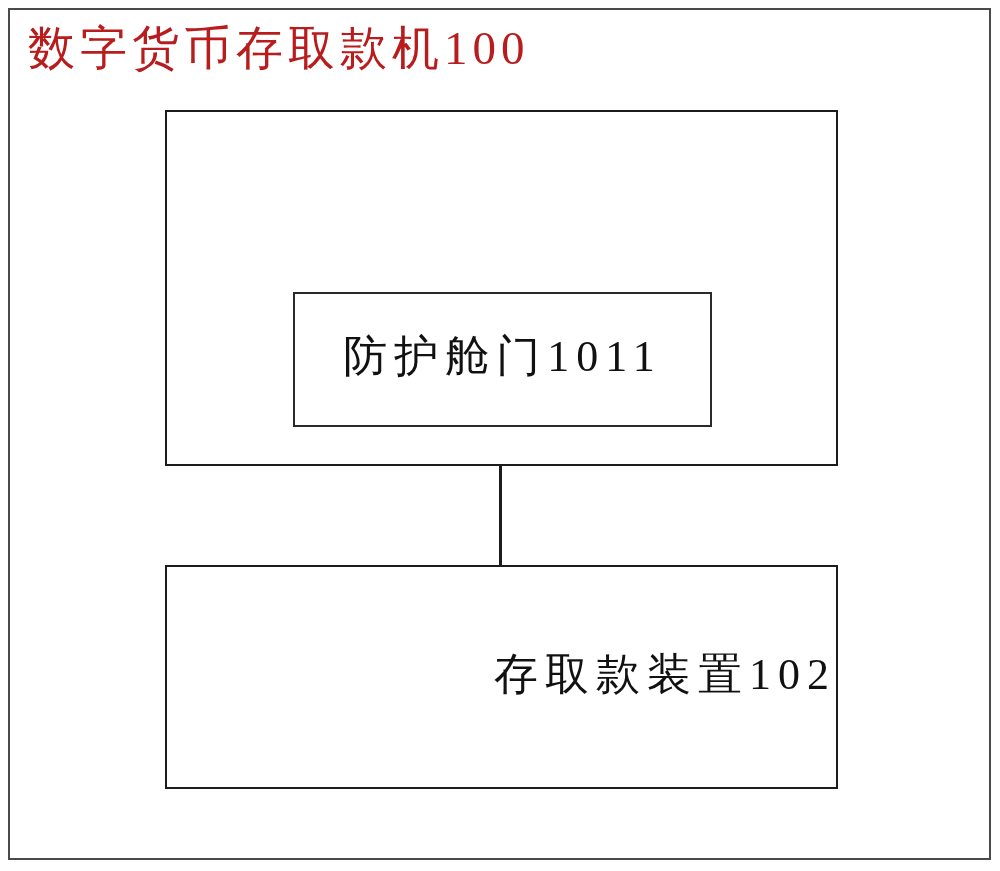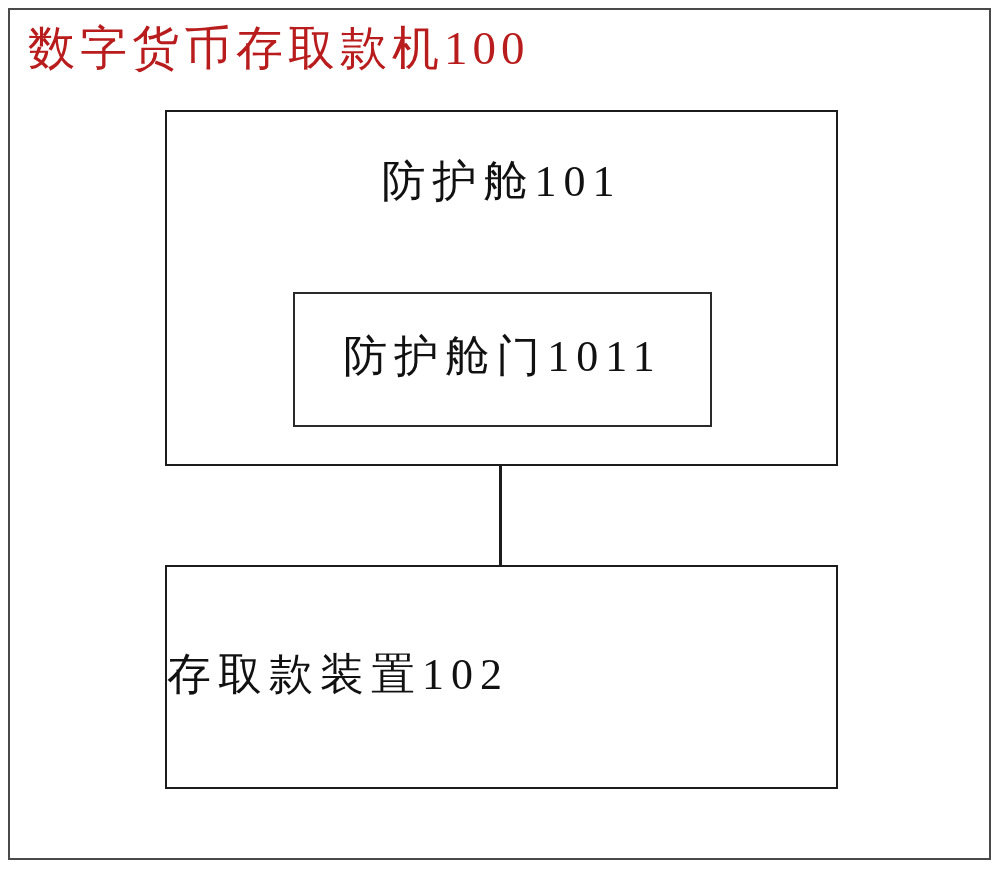--- a/index.html
+++ b/index.html
@@ -101,42 +101,41 @@
   .box-102 {
     position: absolute;
     left: 155px;  
     top: 555px;   
     width: 673px;
     height: 224px;
     border: 2px solid #1c1c1c;
     background: #ffffff;
     display: flex;
     align-items: center;
-    justify-content: flex-start;
+    justify-content: flex-end;
   }
 
   .label-102 {
     font-size: 44px;
     letter-spacing: 7px;
     line-height: 1;
     white-space: nowrap;
     margin-top: -4px;
   }
 </style>
 </head>
 <body>
 
 <div class="canvas">
 
   <div class="outer-frame">
 
     <div class="diagram-title">数字货币存取款机100</div>
 
     <div class="box-101">
-      <div class="label-101">防护舱101</div>
 
       <div class="box-1011">
         <div class="label-1011">防护舱门1011</div>
       </div>
     </div>
 
     <div class="connector"></div>
 
     <div class="box-102">
       <div class="label-102">存取款装置102</div>

